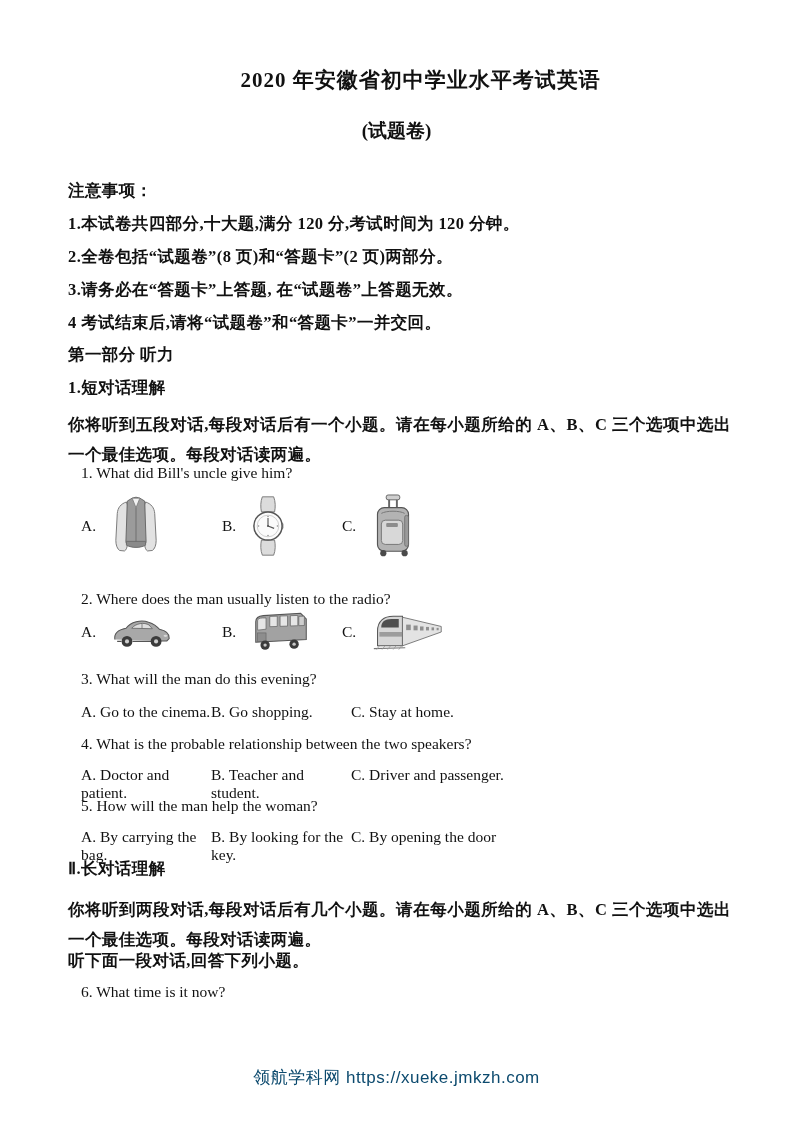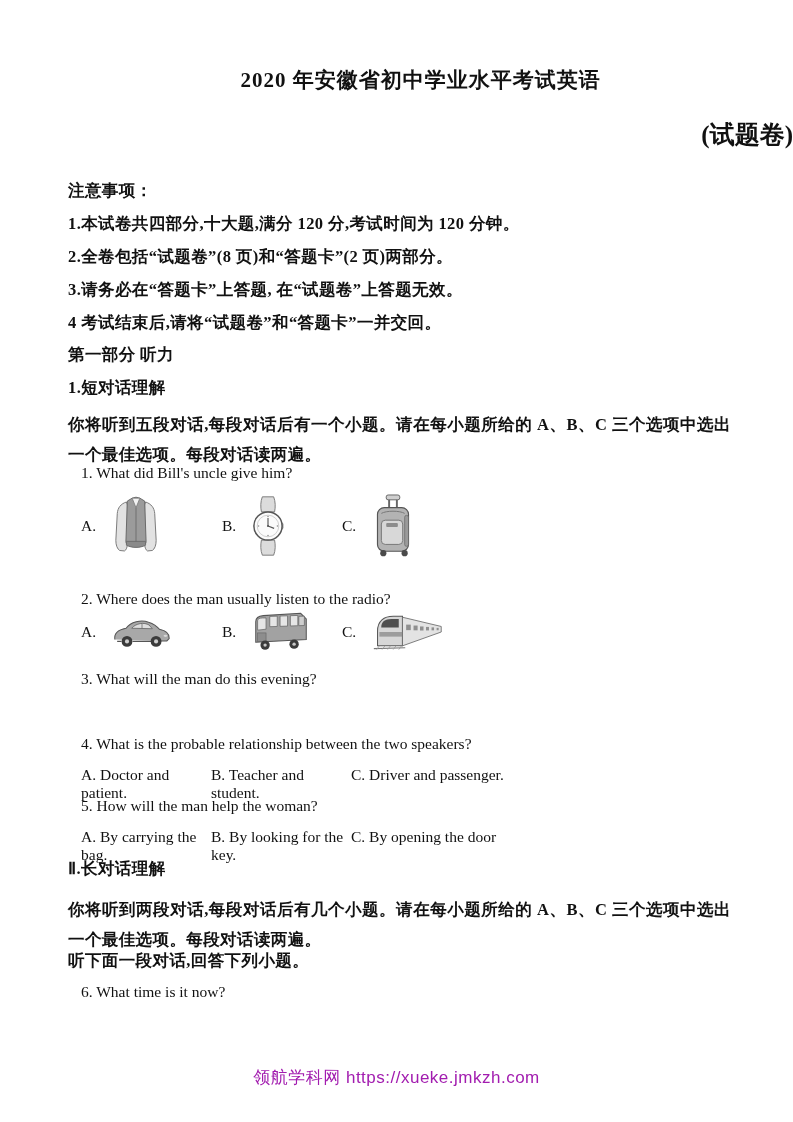--- a/index.html
+++ b/index.html
@@ -33,43 +33,43 @@
     position: absolute; left: 0; right: 0;
     text-align: center;
     font-family: "Liberation Serif", serif;
     font-weight: 700;
     font-size: 21px;
     letter-spacing: 1px;
     margin-left: 48px;
   }
   .subtitle {
     position: absolute; left: 0; right: 0;
-    text-align: right;
+    text-align: center;
     font-family: "Liberation Serif", serif;
     font-weight: 700;
-    font-size: 25px;
+    font-size: 19px;
   }
   .opt-row {
     position: absolute; left: 68px; right: 40px;
     display: flex;
     align-items: center;
   }
   .opt-cell { display: flex; align-items: center; }
   .opt-cell .opt-label { margin-right: 16px; }
   .cw1 { width: 141px; }
   .cw2 { width: 120px; }
   .txt-row { position: absolute; left: 68px; right: 40px; display: flex; }
   .tw1 { width: 130px; }
   .tw2 { width: 140px; }
   .footer {
     position: absolute; left: 0; right: 0;
     text-align: center;
     font-family: "Liberation Sans", sans-serif;
     font-size: 17px;
-    color: #a21caf;
+    color: #0c4a6e;
     letter-spacing: 0.5px;
   }
   svg { display: block; }
 </style>
 </head>
 <body>
 
 <div class="page">
 
   <div class="title" style="top:66px">2020 年安徽省初中学业水平考试英语</div>
@@ -176,20 +176,25 @@
         <rect x="58.5" y="15.5" width="3.2" height="3.8" fill="#8f8f8f"></rect>
         <rect x="64.5" y="16" width="2.7" height="3.2" fill="#8f8f8f"></rect>
         <rect x="70" y="16.5" width="2.2" height="2.6" fill="#8f8f8f"></rect>
         <path d="M2 39 L36 38" stroke="#777" stroke-width="1.2"></path>
         <path d="M8 36 L5 40 M14 36 L11 40 M20 36 L17 40 M26 36 L23 40 M32 36 L29 40" stroke="#999" stroke-width="0.9"></path>
       </svg>
     </span>
   </div>
 
   <div class="line en" style="top:670px">3. What will the man do this evening?</div>
+  <div class="txt-row en" style="top:703px">
+    <span class="tw1">A. Go to the cinema.</span>
+    <span class="tw2">B. Go shopping.</span>
+    <span>C. Stay at home.</span>
+  </div>
 
   <div class="line en" style="top:735px">4. What is the probable relationship between the two speakers?</div>
   <div class="txt-row en" style="top:766px">
     <span class="tw1">A. Doctor and patient.</span>
     <span class="tw2">B. Teacher and student.</span>
     <span>C. Driver and passenger.</span>
   </div>
 
   <div class="line en" style="top:797px">5. How will the man help the woman?</div>
   <div class="txt-row en" style="top:828px">

